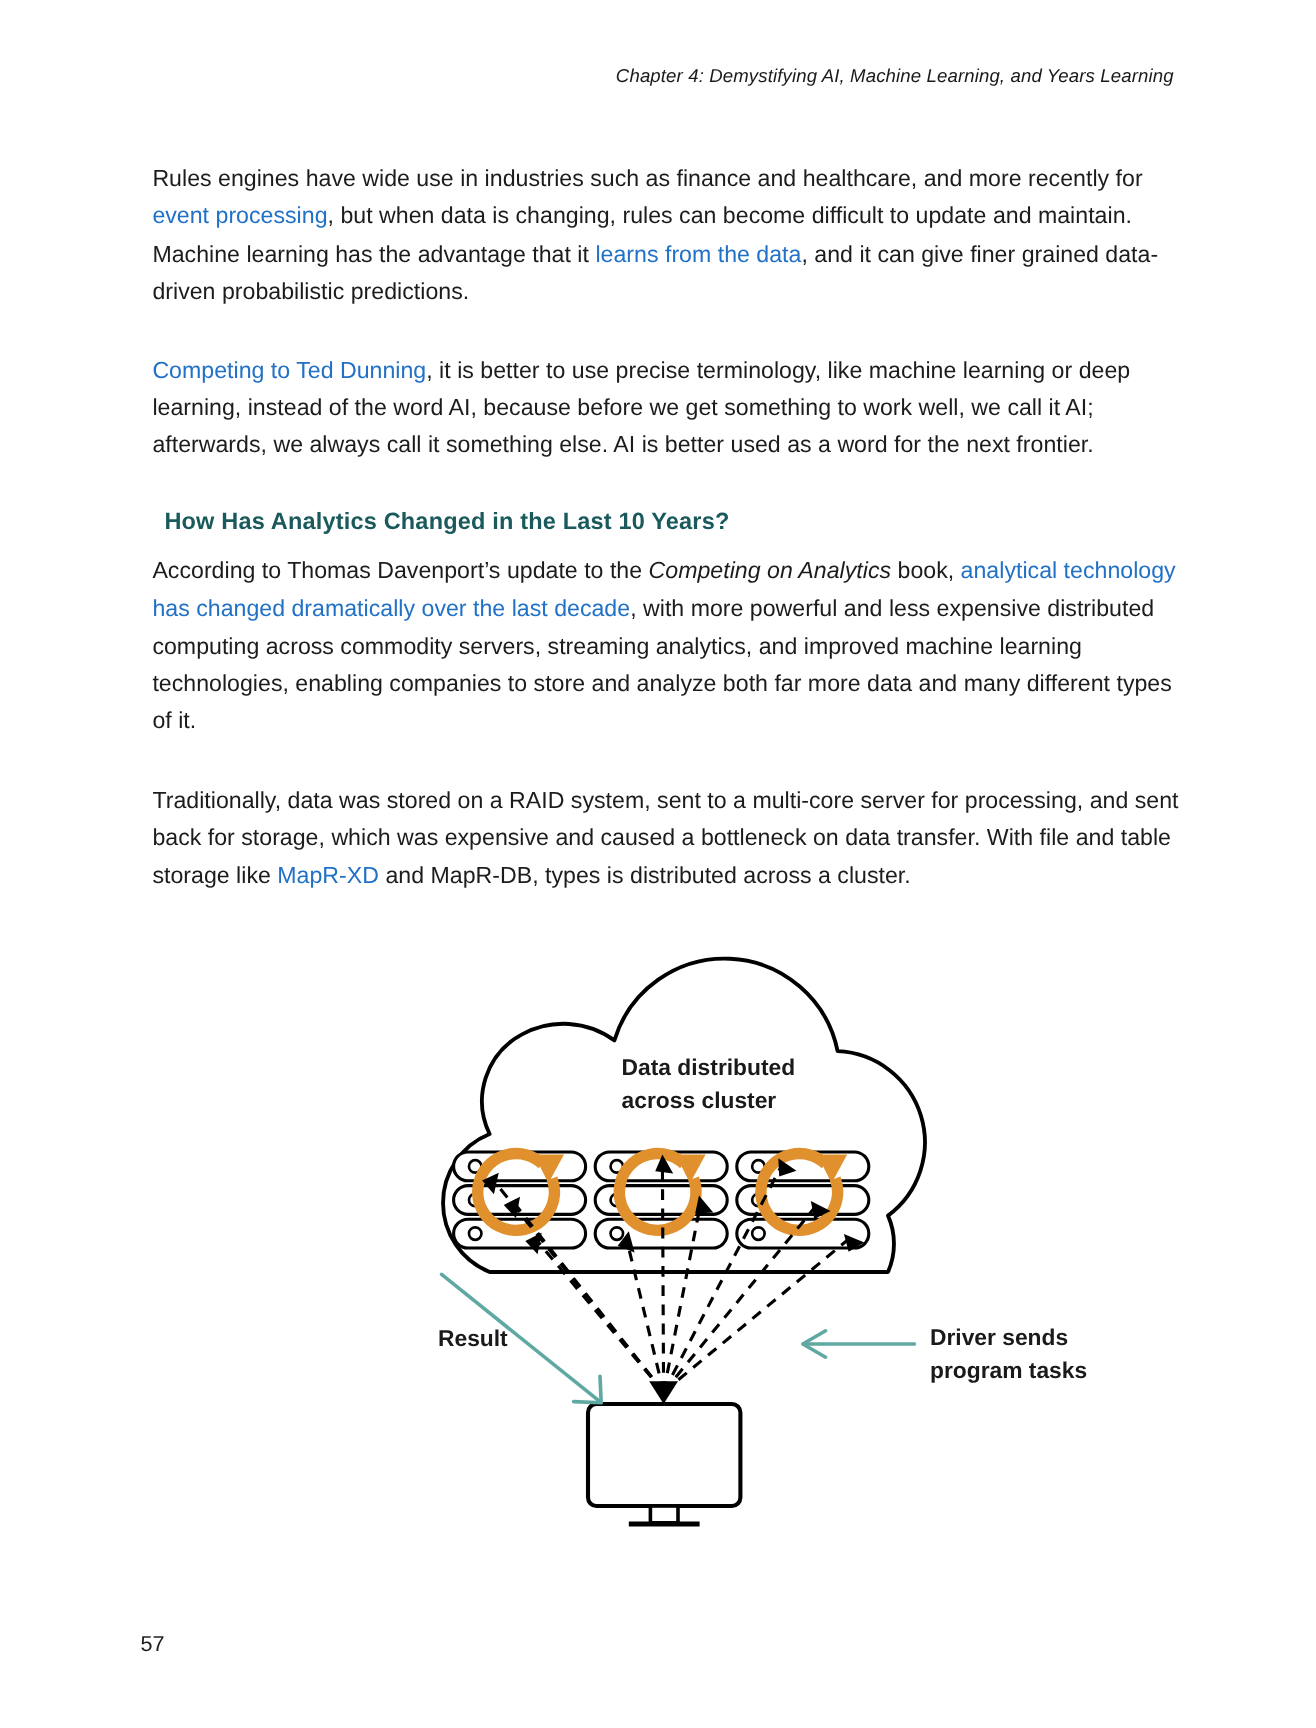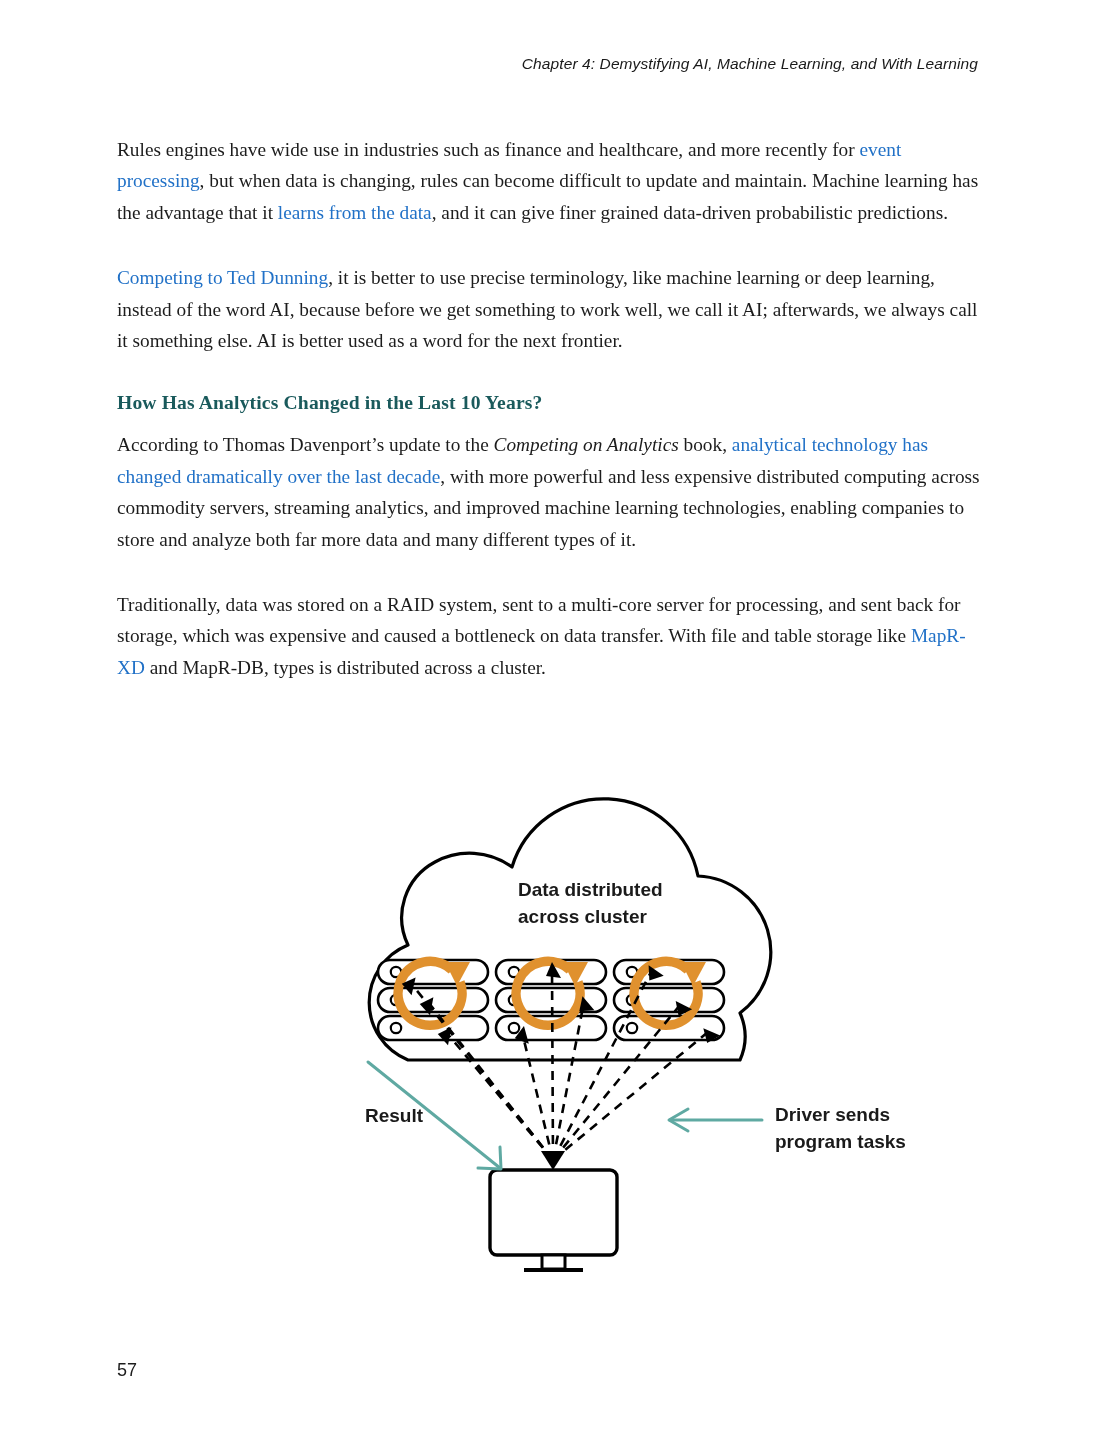--- a/index.html
+++ b/index.html
@@ -31,43 +31,42 @@
     font-style: italic;
     font-size: 15.5px;
     letter-spacing: 0.1px;
     color: #1a1a1a;
     white-space: nowrap;
   }
 
   
   .content {
     position: absolute;
-    left: 117px;
+    left: 127px;
     top: 134px;
     width: 866px;
-    font-family: Liberation Serif, serif;
   }
 
   p.para {
     margin: 0 0 34px 0;
     font-size: 19.3px;
     line-height: 31.4px;
     color: #1c1c1c;
     letter-spacing: 0.01px;
   }
 
   a.link, .link {
     color: #2171c7;
     text-decoration: none;
   }
 
   .ital { font-style: italic; margin-top: 20px; }
 
   h2.section-heading {
-    margin: 0 0 13px 0;
+    margin: 0 0 13px 10px;
     font-size: 19.6px;
     line-height: 26px;
     font-weight: bold;
     color: #1a5a5c;
     letter-spacing: 0.15px;
   }
 
   
   .figure {
     position: absolute;
@@ -92,21 +91,21 @@
     top: 1360px;
     font-size: 18px;
     color: #1c1c1c;
   }
 </style>
 </head>
 <body>
 
 <div class="page">
 
-  <div class="running-head">Chapter 4: Demystifying AI, Machine Learning, and With Learning</div>
+  <div class="running-head">Chapter 4: Demystifying AI, Machine Learning, and Years Learning</div>
 
   <div class="content">
 
     <p class="para"><span>Rules engines have wide use in industries such as finance and healthcare, and more recently for </span><span class="link">event processing</span><span>, but when data is changing, rules can become difficult to update and maintain. Machine learning has the advantage that it </span><span class="link">learns from the data</span><span>, and it can give finer grained data-driven probabilistic predictions.</span></p>
 
     <p class="para"><span class="link">Competing to Ted Dunning</span><span>, it is better to use precise terminology, like machine learning or deep learning, instead of the word AI, because before we get something to work well, we call it AI; afterwards, we always call it something else. AI is better used as a word for the next frontier.</span></p>
 
     <h2 class="section-heading">How Has Analytics Changed in the Last 10 Years?</h2>
 
     <p class="para"><span>According to Thomas Davenport’s update to the </span><span class="ital">Competing on Analytics</span><span> book, </span><span class="link">analytical technology has changed dramatically over the last decade</span><span>, with more powerful and less expensive distributed computing across commodity servers, streaming analytics, and improved machine learning technologies, enabling companies to store and analyze both far more data and many different types of it.</span></p>

